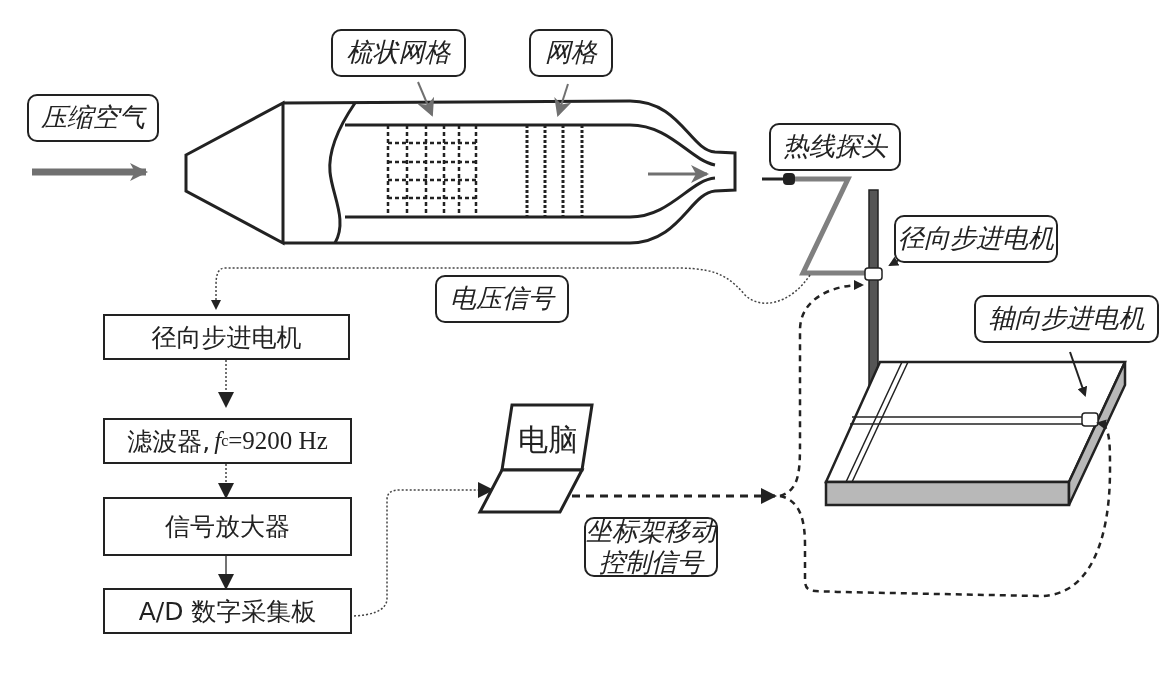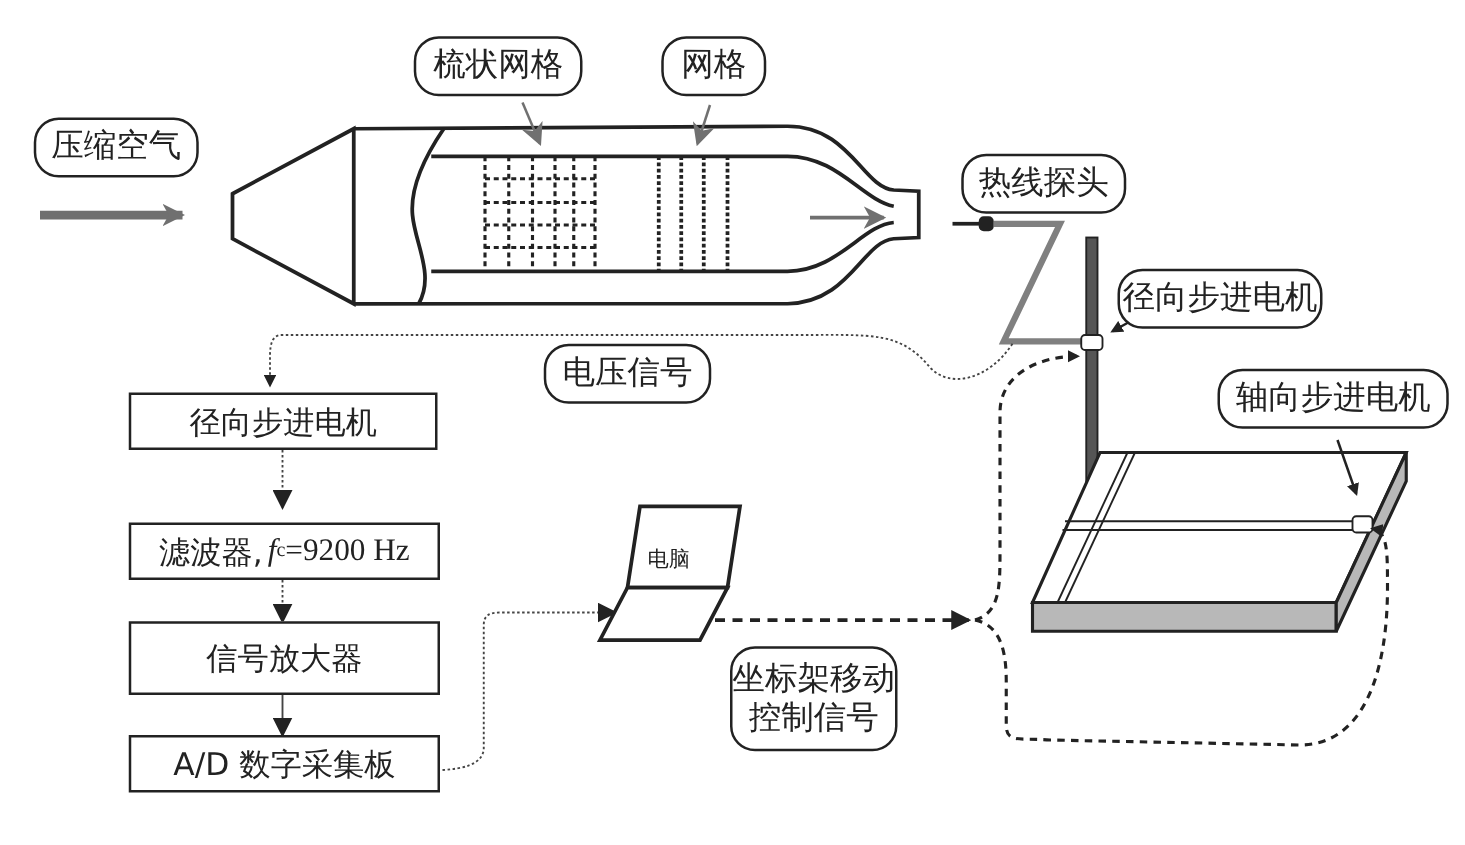--- a/index.html
+++ b/index.html
@@ -1,21 +1,21 @@
 <!DOCTYPE html>
 <html><head>
 <meta charset="utf-8">
 <style>
   html, body { margin: 0; padding: 0; background: #ffffff; }
   body { width: 1172px; height: 676px; position: relative; overflow: hidden;
          font-family: "DejaVu Sans", "Liberation Sans", sans-serif; }
   svg.diagram { position: absolute; left: 0; top: 0; }
-  .lbl { position: absolute; border: 2px solid #222; border-radius: 20px; background: #fff;
+  .lbl { position: absolute; border: 2px solid #222; border-radius: 10px; background: #fff;
          font-size: 26px; color: #222; display: flex; align-items: center; justify-content: center;
-         box-sizing: border-box; line-height: 1.2; text-align: center; }
+         box-sizing: border-box; line-height: 1.2; text-align: center; font-style: italic; }
   .box { position: absolute; border: 2px solid #222; background: #fff; font-size: 25px; color: #222;
          display: flex; align-items: center; justify-content: center; box-sizing: border-box; }
   .serif { font-family: "Liberation Serif", "DejaVu Serif", serif; }
   .fi { font-style: italic; }
   .sub { font-size: 16px; vertical-align: -4px; }
 </style>
 </head>
 <body>
 
 <svg class="diagram" width="1172" height="676" viewBox="0 0 1172 676">
@@ -104,22 +104,22 @@
   <path d="M780,496 C800,500 805,520 805,545 L805,580 C805,595 815,590 840,592 L1040,596 C1090,596 1110,540 1110,470 C1110,440 1110,425 1098,423" fill="none" stroke="#222" stroke-width="2.5" stroke-dasharray="6,5" marker-end="url(#tri)"></path>
 </svg>
 
 <div class="lbl" style="left:27px;top:94px;width:132px;height:48px;">压缩空气</div>
 <div class="lbl" style="left:331px;top:29px;width:135px;height:48px;">梳状网格</div>
 <div class="lbl" style="left:529px;top:29px;width:84px;height:48px;">网格</div>
 <div class="lbl" style="left:769px;top:95px;width:132px;height:48px;margin-top:28px;">热线探头</div>
 <div class="lbl" style="left:894px;top:215px;width:164px;height:48px;">径向步进电机</div>
 <div class="lbl" style="left:974px;top:295px;width:185px;height:48px;">轴向步进电机</div>
 <div class="lbl" style="left:435px;top:275px;width:134px;height:48px;">电压信号</div>
-<div style="position:absolute;left:518px;top:436px;font-size:17px;color:#222;">电脑</div>
-<div class="lbl" style="left:584px;top:517px;width:134px;height:84px;flex-direction:column;">
+<div style="position:absolute;left:518px;top:420px;font-size:30px;color:#222;">电脑</div>
+<div class="lbl" style="left:584px;top:517px;width:134px;height:60px;flex-direction:column;">
   <span>坐标架移动</span>
   <span>控制信号</span>
 </div>
 
 <div class="box" style="left:103px;top:314px;width:247px;height:46px;">径向步进电机</div>
 <div class="box" style="left:103px;top:406px;width:249px;height:46px;margin-top:12px;">
   <span>滤波器,</span>
   <span class="serif fi" style="margin-left:4px;">f</span>
   <span class="serif sub">c</span>
   <span class="serif">=9200 Hz</span>

